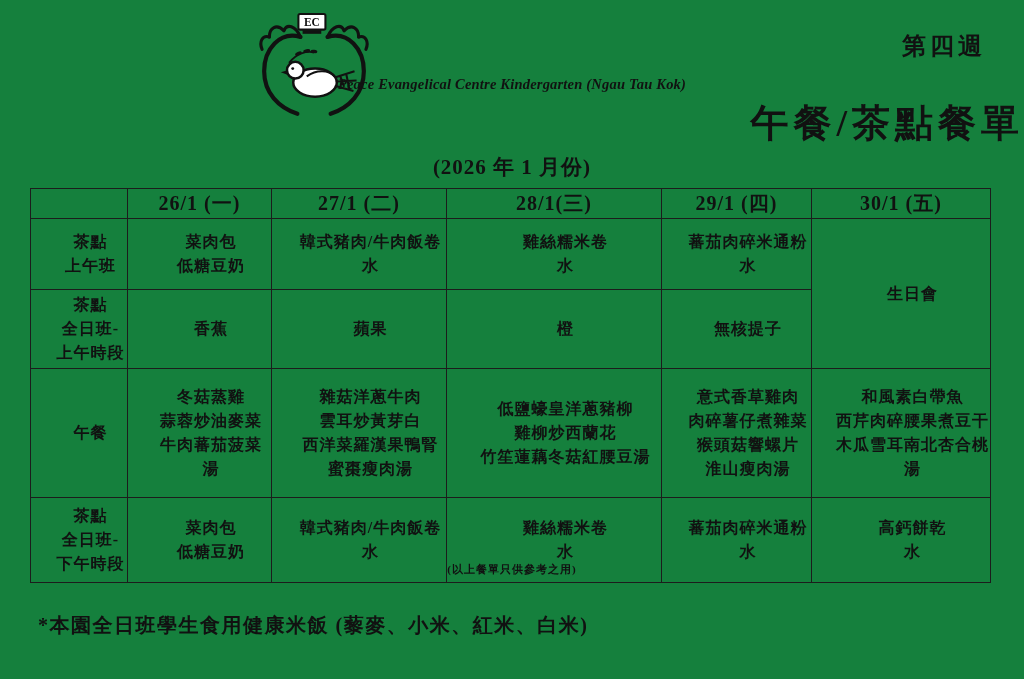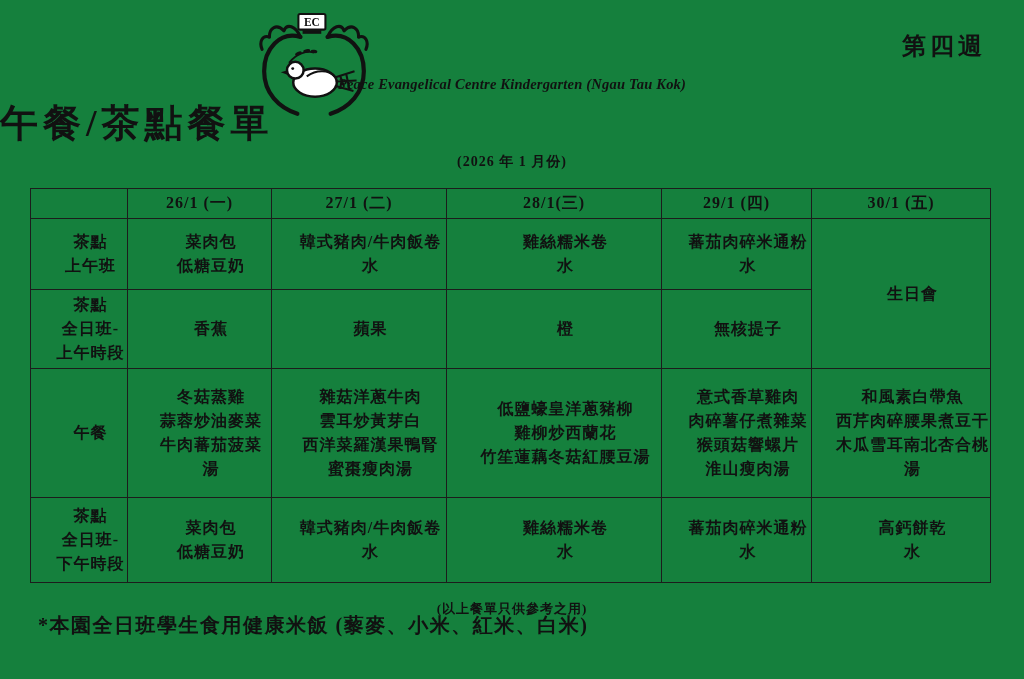--- a/index.html
+++ b/index.html
@@ -7,43 +7,43 @@
   .page { position:relative; width:1024px; height:679px; background:#15803d; overflow:hidden; }
 
   .logo { position:absolute; left:256px; top:12px; width:116px; height:108px; }
 
   .school-zh { position:absolute; left:0; right:0; top:44px; text-align:center;
                font-size:23px; font-weight:bold; letter-spacing:4px; }
   .school-en { position:absolute; left:0; right:0; top:76px; text-align:center;
                font-size:14.5px; font-weight:bold; letter-spacing:0.2px;font-style:italic; }
   .week { position:absolute; right:38px; top:30px; font-size:24px; font-weight:bold; letter-spacing:4px; }
 
-  .title { position:absolute; left:0; right:0; top:98px; text-align:left;
+  .title { position:absolute; left:0; right:0; top:98px; text-align:right;
            font-size:38px; font-weight:bold; letter-spacing:5px; }
   .subtitle { position:absolute; left:0; right:0; top:153px; text-align:center;
-              font-size:14px; font-weight:bold; letter-spacing:1px; }
+              font-size:21px; font-weight:bold; letter-spacing:1px; }
 
   table.menu { position:absolute; left:30px; top:188px; width:960px;
                border-collapse:collapse; table-layout:fixed; }
   table.menu th, table.menu td {
     border:1.4px solid #1c1c1c; text-align:center; vertical-align:middle;
     padding:1px; overflow:hidden;
   }
-  table.menu th { font-size:16px; font-weight:bold; letter-spacing:1px; }
+  table.menu th { font-size:20px; font-weight:bold; letter-spacing:1px; }
   table.menu td { font-size:16px; line-height:1.5; letter-spacing:1px; font-weight:bold;padding-left:24px; }
   td.row-label { font-size:16px; letter-spacing:0.5px; }
   .lines { white-space:pre-line; }
   tr.r-head { height:30px; }
   tr.r1 { height:71px; }
   tr.r2 { height:79px; }
   tr.r3 { height:129px; }
   tr.r4 { height:85px; }
 
-  .table-note { position:absolute; left:0; right:0; top:600px; text-align:center;
-                font-size:13px; font-weight:bold; letter-spacing:1px; }
+  .table-note { position:absolute; left:0; right:0; top:562px; text-align:center;
+                font-size:11px; font-weight:bold; letter-spacing:1px; }
   .footnote { position:absolute; left:38px; top:612px; font-size:20px;
               font-weight:bold; letter-spacing:1.5px; }
 </style>
 </head>
 <body>
 
 <div class="page">
 
   <svg class="logo" viewBox="0 0 110 104">
 

